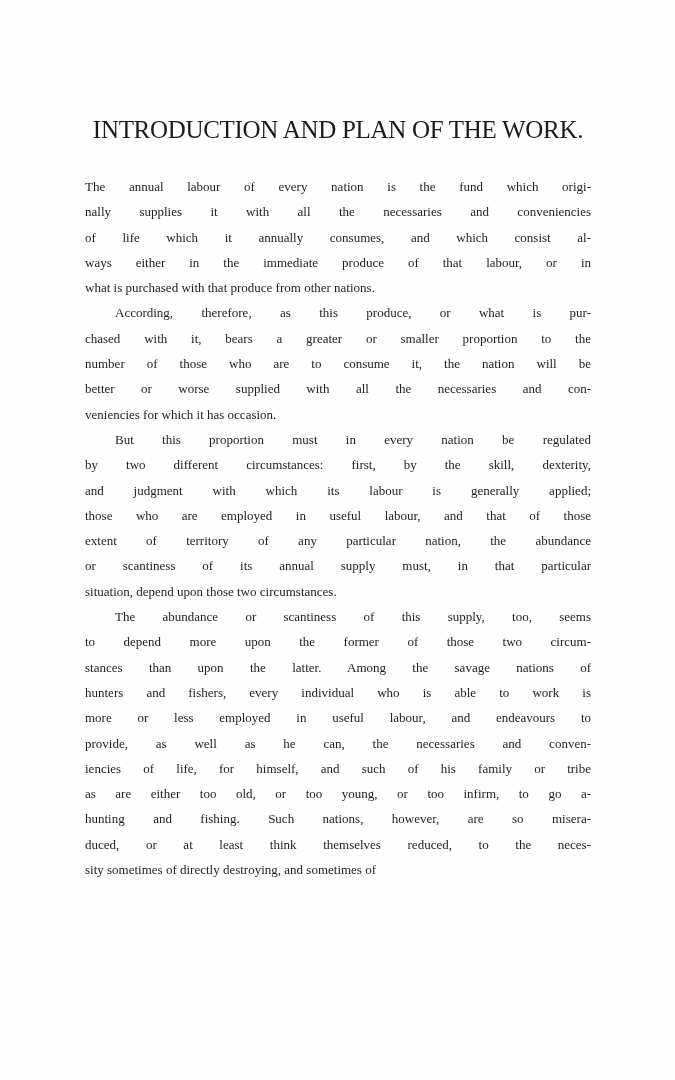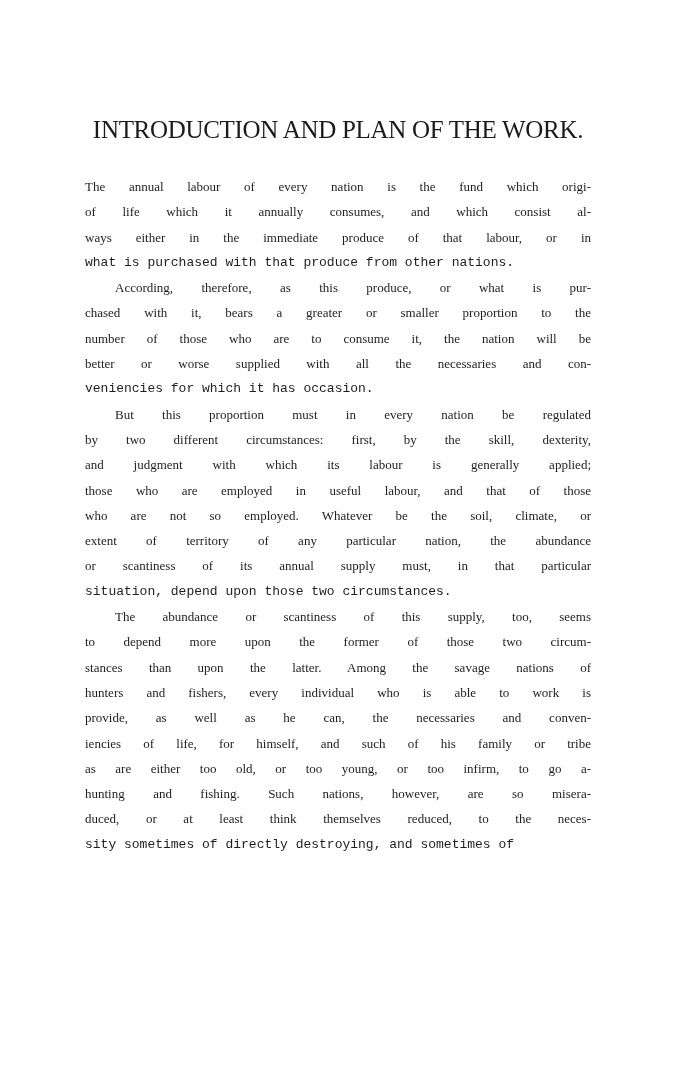--- a/index.html
+++ b/index.html
@@ -38,61 +38,61 @@
     font-size: 13px;
     line-height: 25.3px;
     text-align: justify;
     text-align-last: justify;
     word-spacing: -1px;
     white-space: normal;
   }
   .line.last {
     text-align-last: left;
     word-spacing: normal;
-    font-family: Liberation Mono, monospace;
   }
   .line.indent {
     text-indent: 30px;
   }
 </style>
 </head>
 <body>
 
 <div class="page">
   <div class="content">
     <h1 class="doc-title">INTRODUCTION AND PLAN OF THE WORK.</h1>
     <div>
         <div class="paragraph">
           <div class="line">The annual labour of every nation is the fund which origi-</div>
+          <div class="line">nally supplies it with all the necessaries and conveniencies</div>
           <div class="line">of life which it annually consumes, and which consist al-</div>
           <div class="line">ways either in the immediate produce of that labour, or in</div>
           <div class="line last">what is purchased with that produce from other nations.</div>
         </div>
         <div class="paragraph">
           <div class="line indent">According, therefore, as this produce, or what is pur-</div>
           <div class="line">chased with it, bears a greater or smaller proportion to the</div>
           <div class="line">number of those who are to consume it, the nation will be</div>
           <div class="line">better or worse supplied with all the necessaries and con-</div>
           <div class="line last">veniencies for which it has occasion.</div>
         </div>
         <div class="paragraph">
           <div class="line indent">But this proportion must in every nation be regulated</div>
           <div class="line">by two different circumstances: first, by the skill, dexterity,</div>
           <div class="line">and judgment with which its labour is generally applied;</div>
           <div class="line">those who are employed in useful labour, and that of those</div>
-          <div class="line">who are not so employed. Whatever be the soil, climate, or</div>
           <div class="line">extent of territory of any particular nation, the abundance</div>
           <div class="line">or scantiness of its annual supply must, in that particular</div>
           <div class="line last">situation, depend upon those two circumstances.</div>
         </div>
         <div class="paragraph">
           <div class="line indent">The abundance or scantiness of this supply, too, seems</div>
           <div class="line">to depend more upon the former of those two circum-</div>
           <div class="line">stances than upon the latter. Among the savage nations of</div>
           <div class="line">hunters and fishers, every individual who is able to work is</div>
+          <div class="line">more or less employed in useful labour, and endeavours to</div>
           <div class="line">provide, as well as he can, the necessaries and conven-</div>
           <div class="line">iencies of life, for himself, and such of his family or tribe</div>
           <div class="line">as are either too old, or too young, or too infirm, to go a-</div>
           <div class="line">hunting and fishing. Such nations, however, are so misera-</div>
           <div class="line">duced, or at least think themselves reduced, to the neces-</div>
           <div class="line last">sity sometimes of directly destroying, and sometimes of</div>
         </div>
       </div>
   </div>
 </div>

